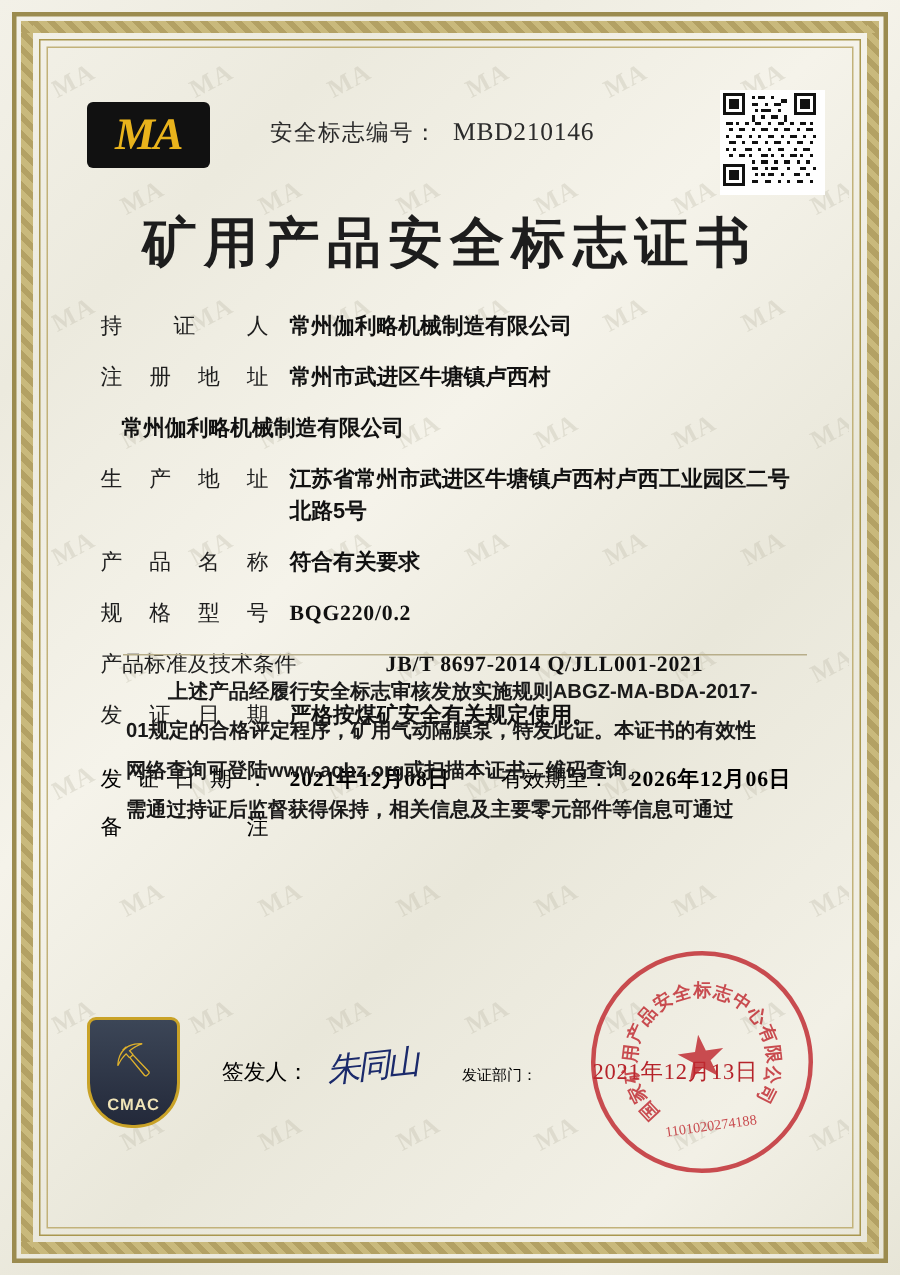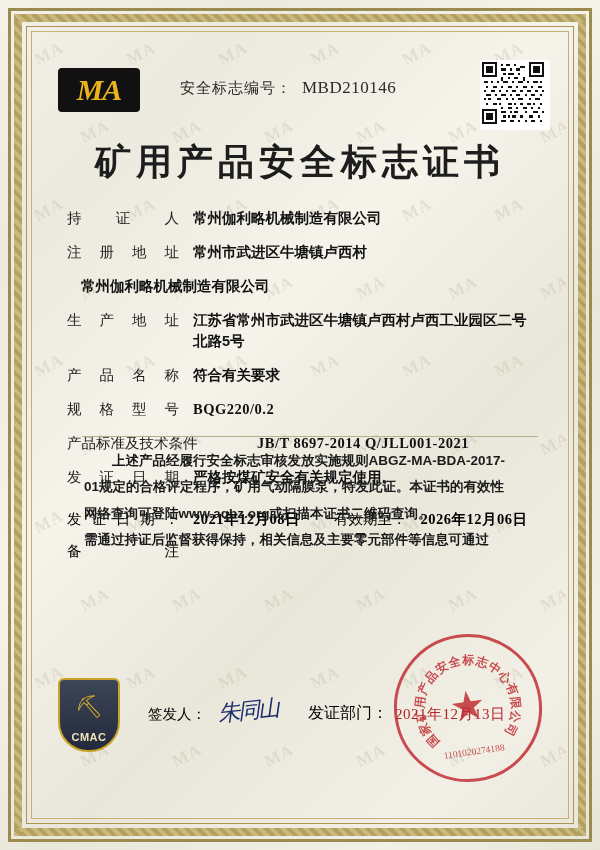--- a/index.html
+++ b/index.html
@@ -277,21 +277,21 @@
     font-style: italic;
     font-size: 22px;
     color: #1b2a6b;
     transform: rotate(-6deg);
     letter-spacing: -2px;
   }
   .issuer {
     position: absolute;
     left: 268px;
     bottom: 86px;
-    font-size: 16px;
+    font-size: 10px;
   }
   .issue-stamp-date {
     position: absolute;
     left: 355px;
     bottom: 86px;
     font-size: 15px;
     font-family: "Liberation Serif", serif;
     color: #b5232a;
     letter-spacing: .5px;
   }

